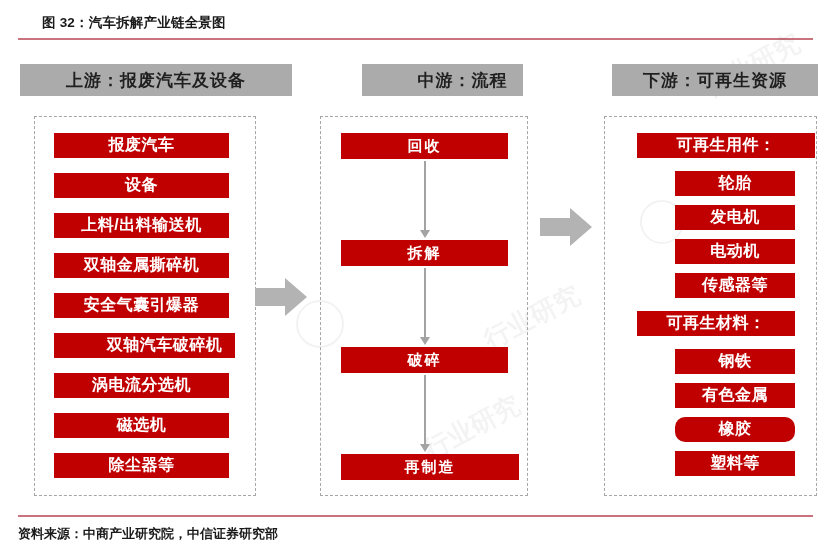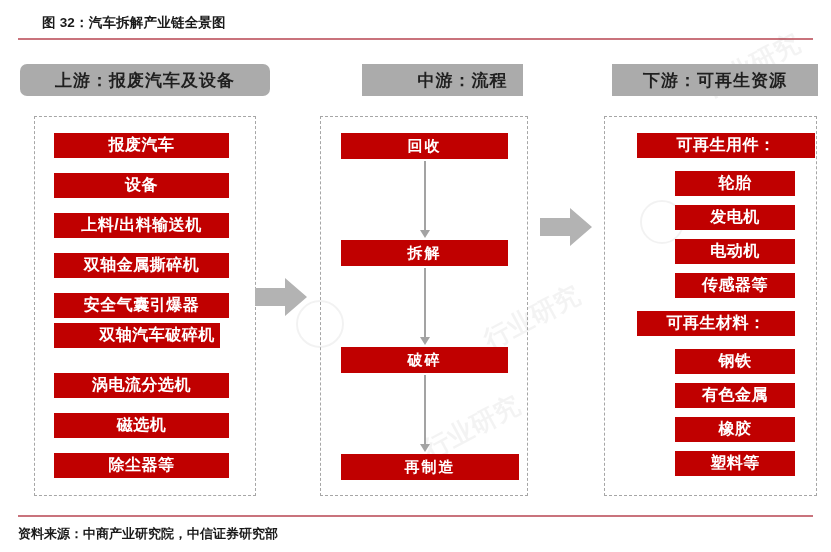--- a/index.html
+++ b/index.html
@@ -63,21 +63,21 @@
     color: #1f1f1f;
     font-size: 17px;
     font-weight: bold;
     letter-spacing: 1px;
     display: flex;
     align-items: center;
     justify-content: center;
     height: 32px;
     white-space: nowrap;
   }
-  #hdr-up   { left: 20px;  top: 64px;  width: 250px; border-radius: 7px; }
+  #hdr-up   { left: 20px;  top: 64px;  width: 272px; }
   #hdr-mid  { left: 362px; top: 64px;  width: 121px; padding-left: 40px; }
   #hdr-down { left: 612px; top: 64px;  width: 206px; }
 
   
   .panel {
     position: absolute;
     border: 1.6px dashed #a6a6a6;
     background: transparent;
     box-sizing: border-box;
   }
@@ -172,21 +172,21 @@
 
 <div class="panel" id="panel-up"></div>
 <div class="panel" id="panel-mid"></div>
 <div class="panel" id="panel-down"></div>
 
 <div class="rbox" style="left:54px; top:133px; width:175px;">报废汽车</div>
 <div class="rbox" style="left:54px; top:173px; width:175px;">设备</div>
 <div class="rbox" style="left:54px; top:213px; width:175px;">上料/出料输送机</div>
 <div class="rbox" style="left:54px; top:253px; width:175px;">双轴金属撕碎机</div>
 <div class="rbox" style="left:54px; top:293px; width:175px;">安全气囊引爆器</div>
-<div class="rbox" style="left:54px; top:323px; width:166px;padding-left:40px;">双轴汽车破碎机</div>
+<div class="rbox" style="left:54px; top:333px; width:181px;padding-left:40px;">双轴汽车破碎机</div>
 <div class="rbox" style="left:54px; top:373px; width:175px;">涡电流分选机</div>
 <div class="rbox" style="left:54px; top:413px; width:175px;">磁选机</div>
 <div class="rbox" style="left:54px; top:453px; width:175px;">除尘器等</div>
 
 <div class="rbox mid" style="left:341px; top:133px; width:167px;">回收</div>
 <div class="v-arrow" style="left:419px; top:161px; height:77px;">
   <div class="shaft"></div>
     <div class="head"></div>
 </div>
 
@@ -206,21 +206,21 @@
 
 <div class="rbox" style="left:637px; top:133px; width:178px;">可再生用件：</div>
 <div class="rbox" style="left:675px; top:171px; width:120px;">轮胎</div>
 <div class="rbox" style="left:675px; top:205px; width:120px;">发电机</div>
 <div class="rbox" style="left:675px; top:239px; width:120px;">电动机</div>
 <div class="rbox" style="left:675px; top:273px; width:120px;">传感器等</div>
 
 <div class="rbox" style="left:637px; top:311px; width:158px;">可再生材料：</div>
 <div class="rbox" style="left:675px; top:349px; width:120px;">钢铁</div>
 <div class="rbox" style="left:675px; top:383px; width:120px;">有色金属</div>
-<div class="rbox" style="left:675px; top:417px; width:120px;">橡胶</div>
+<div class="rbox" style="left:675px; top:417px; width:120px;border-radius:10px;">橡胶</div>
 <div class="rbox" style="left:675px; top:451px; width:120px;">塑料等</div>
 
 <div class="block-arrow" style="left:255px; top:275px;">
   <svg width="52" height="44" viewBox="0 0 52 44" aria-hidden="true">
     <polygon points="0,13 30,13 30,3 52,22 30,41 30,31 0,31" fill="#b3b3b3"></polygon>
   </svg>
 </div>
 <div class="block-arrow" style="left:540px; top:205px;">
   <svg width="52" height="44" viewBox="0 0 52 44" aria-hidden="true">
     <polygon points="0,13 30,13 30,3 52,22 30,41 30,31 0,31" fill="#b3b3b3"></polygon>

